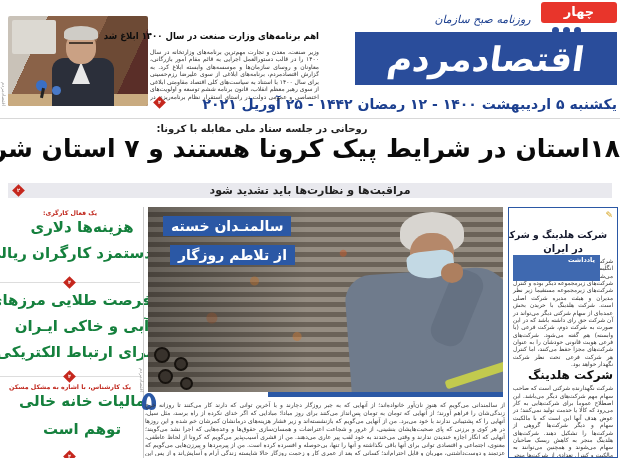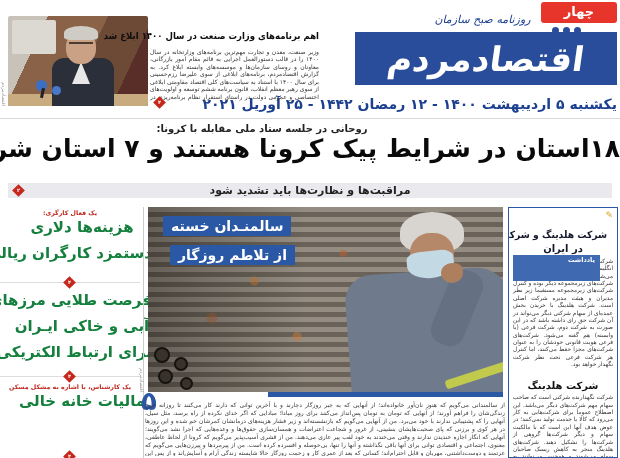--- a/index.html
+++ b/index.html
@@ -93,21 +93,21 @@
     text-align:justify;color:#3a3a3a;overflow:hidden;}
   
   .note-box{left:508px;top:207px;width:110px;height:251px;border:1px solid #2b58a5;padding:2px 4px 0 4px;overflow:hidden;background:#fff;}
   .note-header{position:relative;height:13px;}
   .note-tab{position:absolute;right:13px;left:0;top:1px;height:26px;background:#3f69b0;color:#fff;
     font-size:6.5px;line-height:11px;font-weight:bold;padding-right:5px;margin-top:44px;}
   .note-pen{position:absolute;right:0;top:0;font-size:9px;color:#d4a017;font-style:normal;}
   .note-title{text-align:center;font-weight:800;font-size:10px;color:#14182c;margin-top:5px;line-height:1.35;}
   .note-title .squeeze{display:inline-block;white-space:nowrap;transform:scaleX(.92);transform-origin:center;}
   .note-par{font-size:5.8px;line-height:1.27;text-align:justify;color:#333;margin:3px 0 0 0;}
-  .note-subhead{text-align:center;font-size:10px;font-weight:bold;color:#111;margin:12px 0 1px 0;}
+  .note-subhead{text-align:right;font-size:12px;font-weight:bold;color:#111;margin:0 0 1px 0;}
 </style>
 </head>
 <body>
 
 <div class="page">
 
   <div class="abs corner-logo">چهار</div>
   <div class="abs corner-dots"><i></i><i></i><i></i></div>
 
   <div class="abs tagline">روزنامه صبح سازمان</div>
@@ -163,20 +163,21 @@
   <div class="abs lh lh2b">آبی و خاکی ایـران</div>
   <div class="abs lh lh2c">برای ارتباط الکتریکی</div>
 
   <div class="abs ldiv2"></div>
   <span class="abs diamond d-l2">
     <i>۴</i>
     </span>
 
   <div class="abs lk lk3">یک کارشناس، با اشاره به مشکل مسکن</div>
   <div class="abs lh lh3a">مالیات خانه خالی</div>
+  <div class="abs lh lh3b">توهم است</div>
   <span class="abs diamond d-l3">
     <i>۴</i>
     </span>
 
   <div class="abs v-rule"></div>
 
   <figure class="abs center-photo" style="margin:0;">
     <div class="pipe" style="left:6px;top:140px;width:16px;height:16px;"></div>
     <div class="pipe" style="left:26px;top:150px;width:14px;height:14px;"></div>
     <div class="pipe" style="left:10px;top:162px;width:15px;height:15px;"></div>

